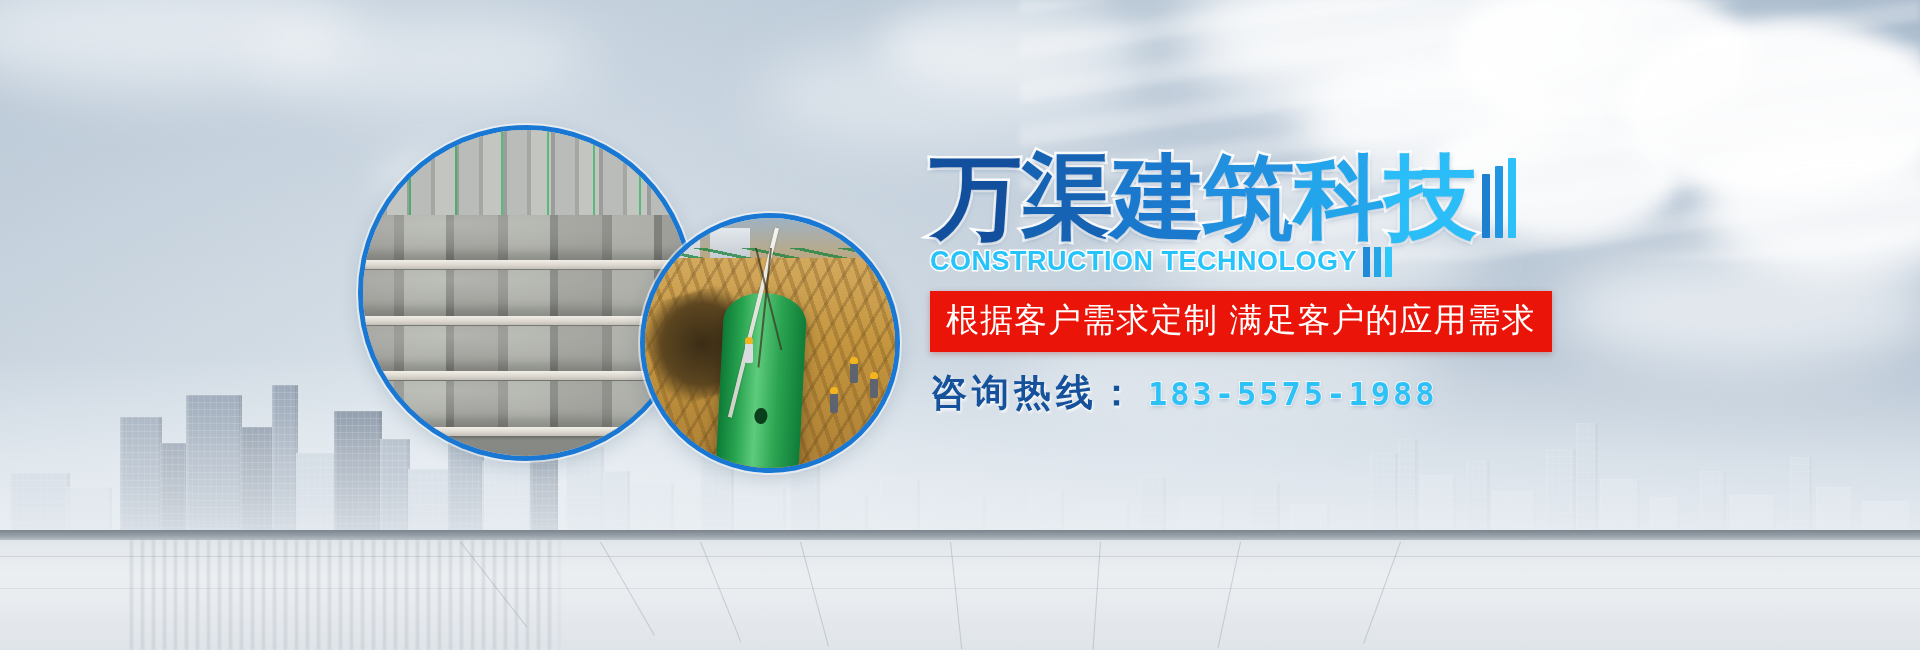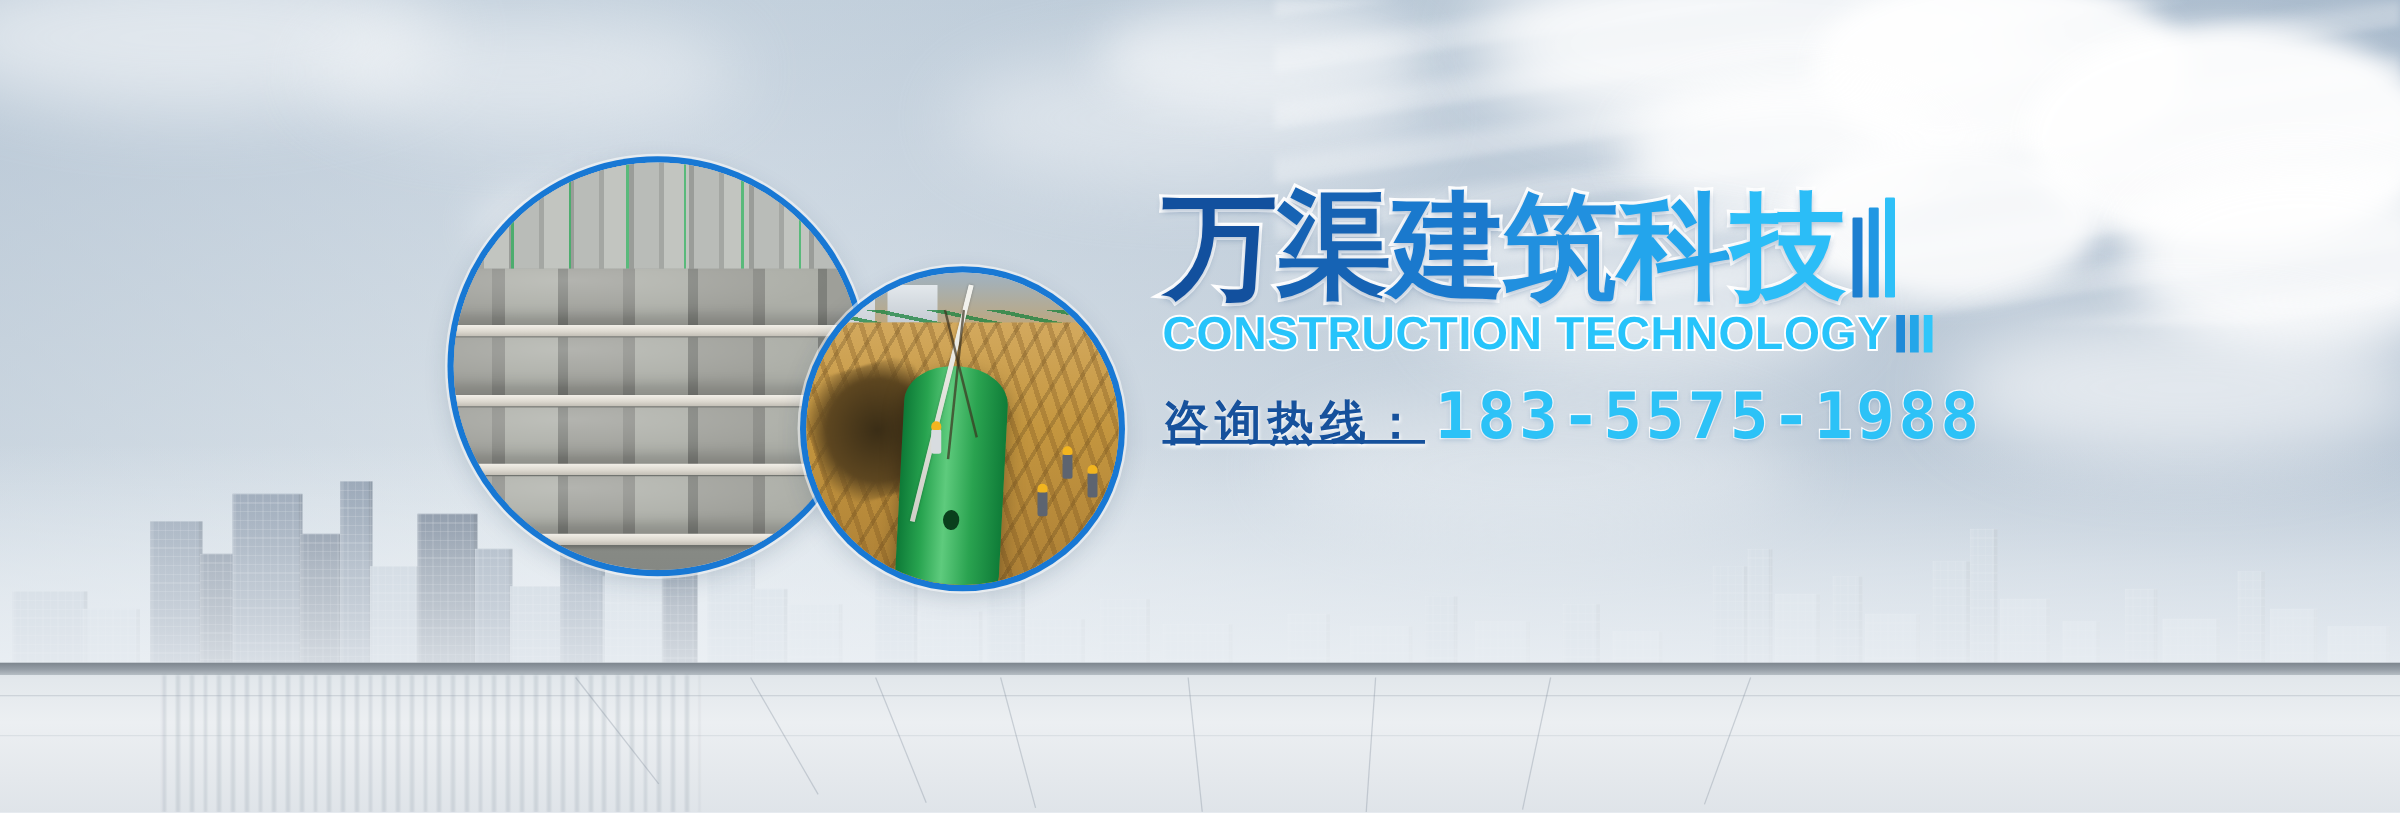--- a/index.html
+++ b/index.html
@@ -222,21 +222,21 @@
   .title-bars i:nth-child(1){ background:#1d7fd0; height:64px; }
   .title-bars i:nth-child(2){ background:#2197e3; height:72px; }
   .title-bars i:nth-child(3){ background:#2ec0f8; height:80px; }
 
   .subtitle-row {
     margin-top:2px; display:flex; align-items:center;
   }
   .subtitle {
     font-family:"Liberation Sans","DejaVu Sans",sans-serif;
     font-weight:bold;
-    font-size:37px;
+    font-size:27px;
     letter-spacing:0.5px;
     color:#27c4fb;
     -webkit-text-stroke:3px #ffffff;
     paint-order:stroke fill;
     white-space:nowrap;
   }
   .sub-bars { display:inline-flex; align-items:center; gap:4px; margin-left:6px; }
   .sub-bars i { display:block; width:7px; height:30px; }
   .sub-bars i:nth-child(1){ background:#1f8ad8; }
   .sub-bars i:nth-child(2){ background:#24a6e9; }
@@ -271,26 +271,25 @@
     display:flex; align-items:baseline;
     white-space:nowrap;
   }
   .hotline .lbl {
     font-family:"DejaVu Sans","Liberation Sans",sans-serif;
     font-weight:bold;
     font-size:37px;
     color:#16519c;
     letter-spacing:5px;
     text-shadow:1px 2px 3px rgba(255,255,255,0.9);
-    text-decoration:underline;
   }
   .hotline .num {
     font-family:"DejaVu Sans Mono","Liberation Mono",monospace;
     font-weight:bold;
-    font-size:51px;
+    font-size:32px;
     color:#2cc2f7;
     letter-spacing:3px;
     -webkit-text-stroke:2px #ffffff;
     paint-order:stroke fill;
     margin-left:8px;
     text-shadow:0 2px 4px rgba(60,110,160,0.28);
   }
 </style>
 </head>
 <body>
@@ -436,20 +435,23 @@
 
     <div class="subtitle-row">
       <span class="subtitle">CONSTRUCTION TECHNOLOGY</span>
       <span class="sub-bars">
           <i></i>
           <i></i>
           <i></i>
         </span>
     </div>
 
+    <div class="redbar">
+      <span>根据客户需求定制 满足客户的应用需求</span>
+    </div>
 
 
     <div class="hotline">
       <span class="lbl">咨询热线：</span>
       <span class="num">183-5575-1988</span>
     </div>
 
   </div>
 
 </div>

